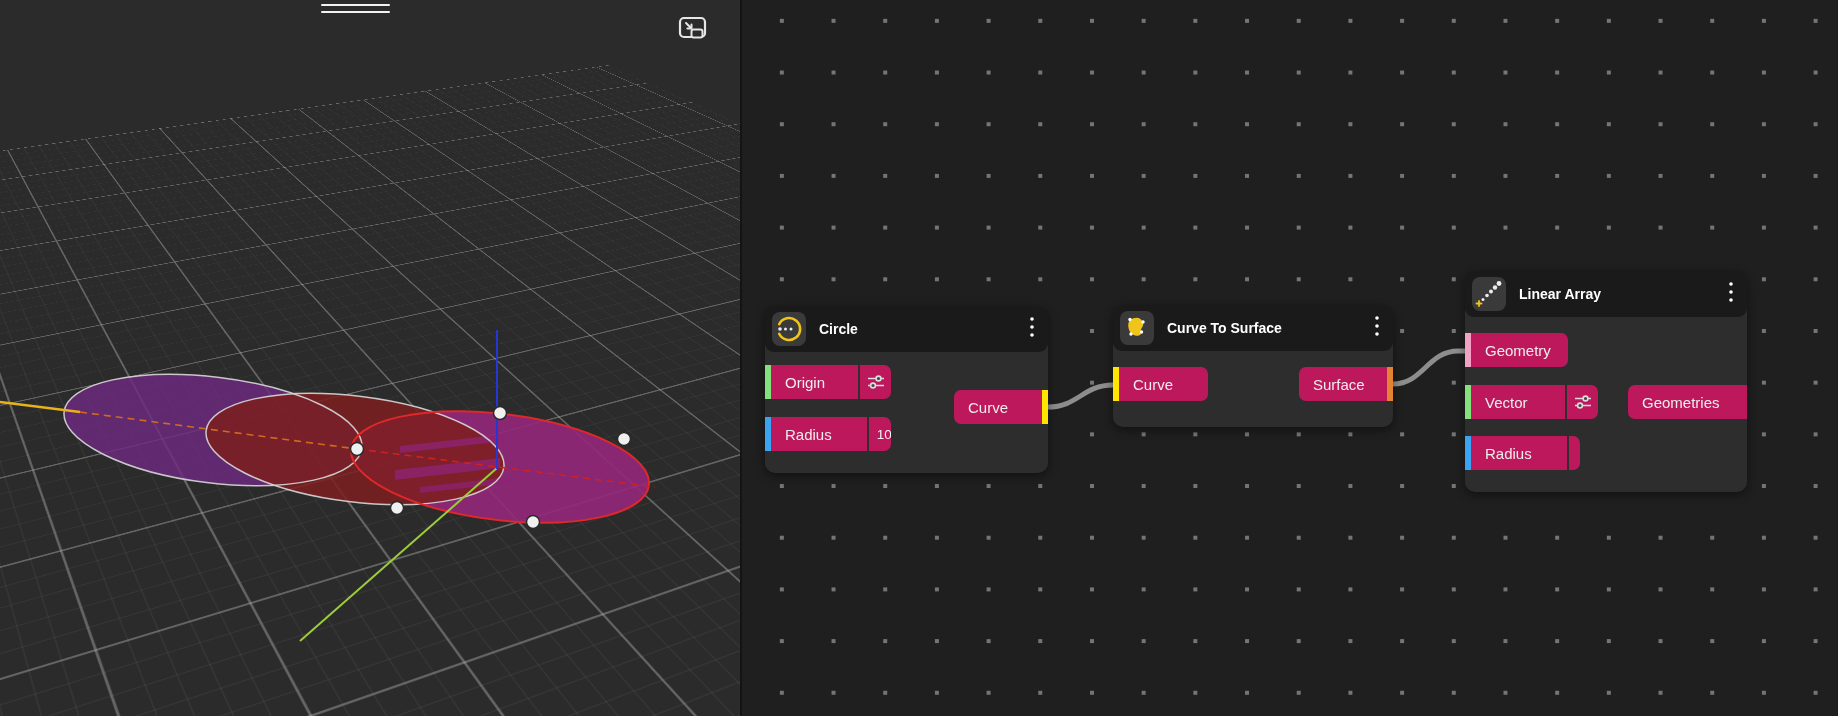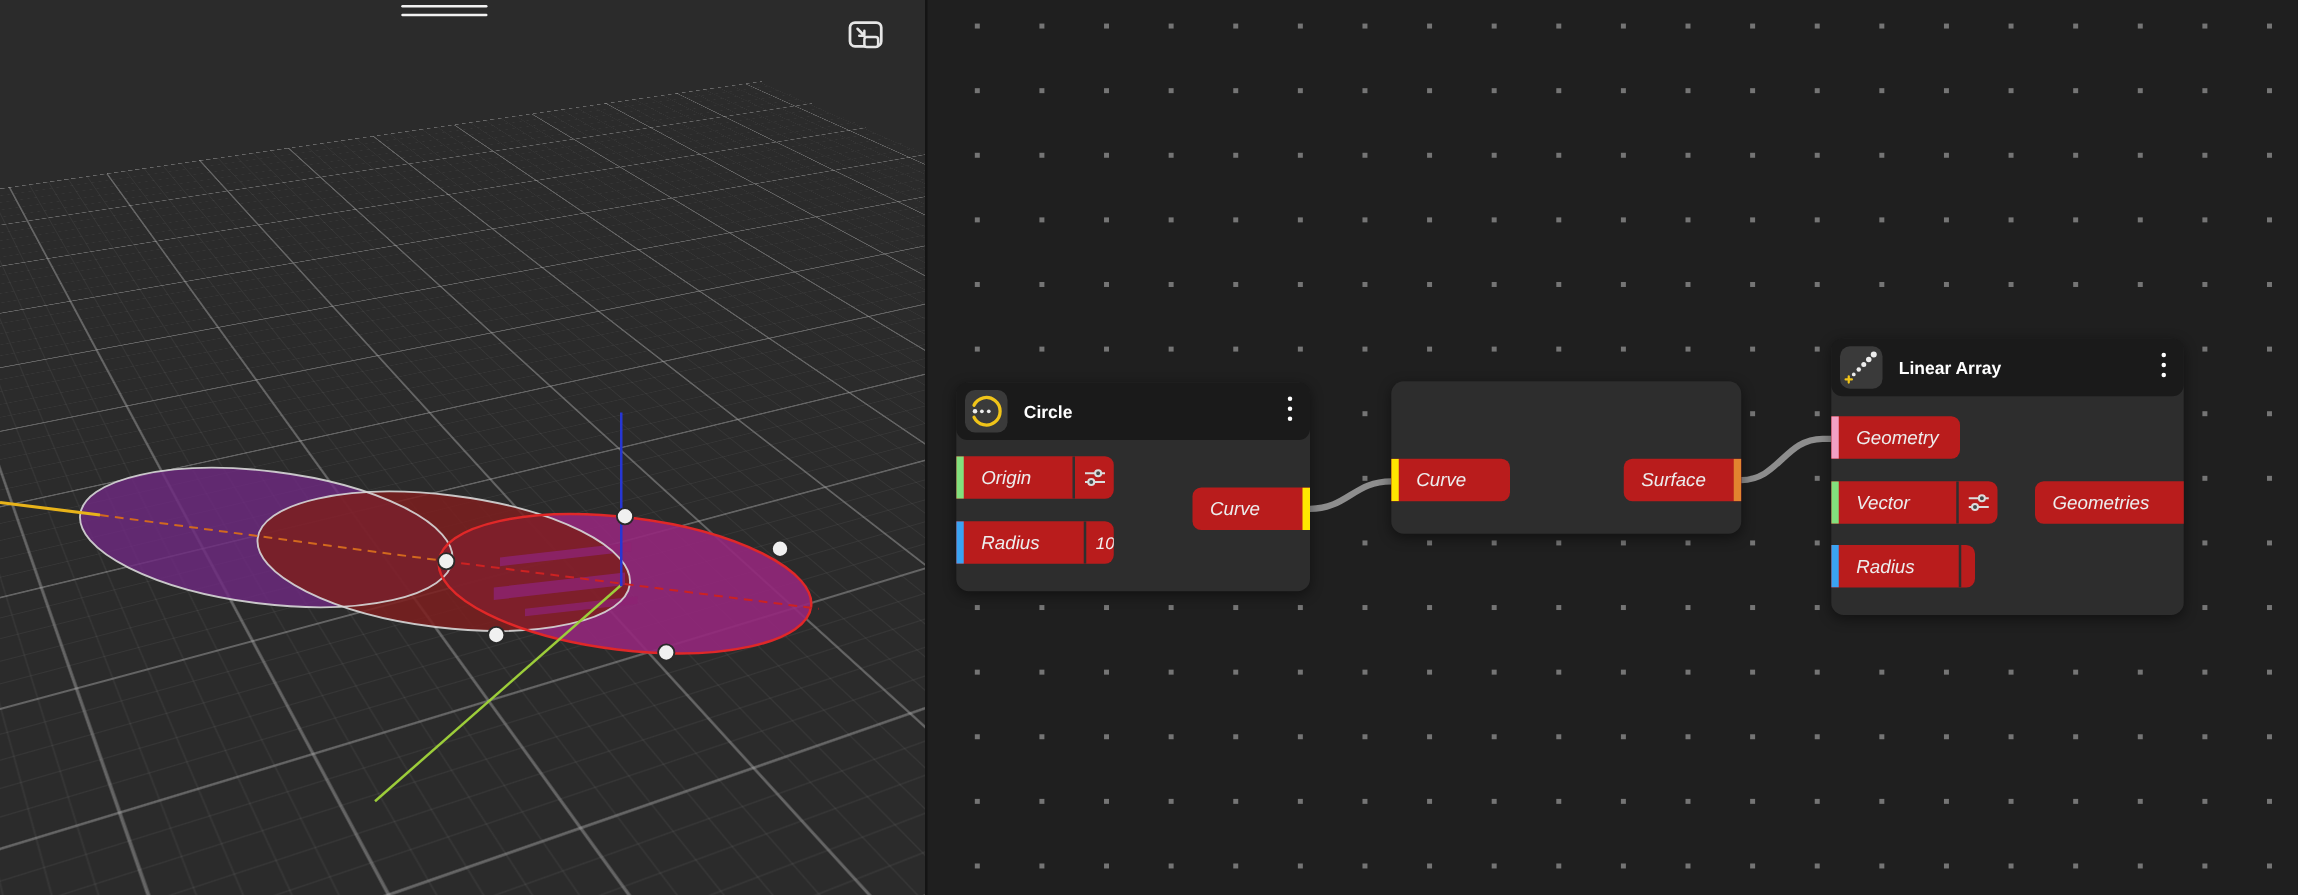--- a/index.html
+++ b/index.html
@@ -30,22 +30,22 @@
   .wires { position:absolute; left:0; top:0; z-index:1; pointer-events:none; }
   .node { position:absolute; background:#2d2d2d; border-radius:10px; z-index:2;
           box-shadow:0 3px 10px rgba(0,0,0,.45); }
   .nheader { position:absolute; left:0; top:0; right:0; height:46px; background:#1a1a1a;
              border-radius:9px; display:flex; align-items:center; cursor:grab; }
   .icon-tile { width:34px; height:34px; margin-left:7px; background:#3a3a3a; border-radius:8px;
                display:flex; align-items:center; justify-content:center; flex:none; }
   .ntitle { color:#ffffff; font-size:14px; font-weight:bold; margin-left:13px; flex:1;
             white-space:nowrap; }
   .kebab { margin-right:13px; flex:none; cursor:pointer; }
-  .row { position:absolute; height:34px; background:#b91c1c; display:flex; align-items:center;
-         overflow:hidden;font-style:italic; }
+  .row { position:absolute; height:34px; background:#be185d; display:flex; align-items:center;
+         overflow:hidden; }
   .row.in  { left:0; border-radius:0 7px 7px 0; }
   .row.out { right:0; border-radius:7px 0 0 7px; justify-content:space-between; }
   .accent { width:6px; align-self:stretch; flex:none; }
   .rlabel { color:#ededed; font-size:15px; padding:0 14px; white-space:nowrap; }
   .row.in .rlabel { flex:1; }
   .ctrl { width:33px; align-self:stretch; display:flex; align-items:center; justify-content:center;
           border-left:2px solid #2f2f2f; flex:none; cursor:pointer; }
   .val  { width:33px; align-self:stretch; display:flex; align-items:center; justify-content:center;
           border-left:2px solid #2f2f2f; flex:none; color:#f2f2f2; font-size:13.5px; cursor:text;margin-left:21px; }
 </style>
@@ -141,20 +141,39 @@
         <span class="rlabel">Radius</span>
         <span class="val">10</span>
       </div>
       <div class="row out" style="top:84px; width:94px;">
         <span class="rlabel">Curve</span>
         <span class="accent" style="background: rgb(255, 230, 0);"></span>
       </div>
     </div>
 
     <div class="node" style="left:371px; top:305px; width:280px; height:122px;">
+      <div class="nheader">
+        <span class="icon-tile">
+          <svg width="34" height="34" viewBox="0 0 34 34">
+            <path d="M10,9 C16,5 22,7 23,12 C24,16 20,17 21,21 C22,25 16,26 12,23 C8,20 7,12 10,9 Z" fill="#f0c419"></path>
+            <circle cx="10" cy="8.5" r="1.7" fill="#ffffff"></circle>
+            <circle cx="23" cy="11" r="1.7" fill="#ffffff"></circle>
+            <circle cx="21.5" cy="21" r="1.7" fill="#ffffff"></circle>
+            <circle cx="11" cy="23" r="1.7" fill="#ffffff"></circle>
+          </svg>
+        </span>
+        <span class="ntitle">Curve To Surface</span>
+        <span class="kebab">
+          <svg width="6" height="22" viewBox="0 0 6 22">
+            <circle cx="3" cy="3" r="1.8" fill="#fff"></circle>
+            <circle cx="3" cy="11" r="1.8" fill="#fff"></circle>
+            <circle cx="3" cy="19" r="1.8" fill="#fff"></circle>
+          </svg>
+        </span>
+      </div>
       <div class="row in" style="top:62px; width:95px;">
         <span class="accent" style="background: rgb(255, 230, 0);"></span>
         <span class="rlabel">Curve</span>
       </div>
       <div class="row out" style="top:62px; width:94px;">
         <span class="rlabel">Surface</span>
         <span class="accent" style="background: rgb(226, 131, 47);"></span>
       </div>
     </div>
 

